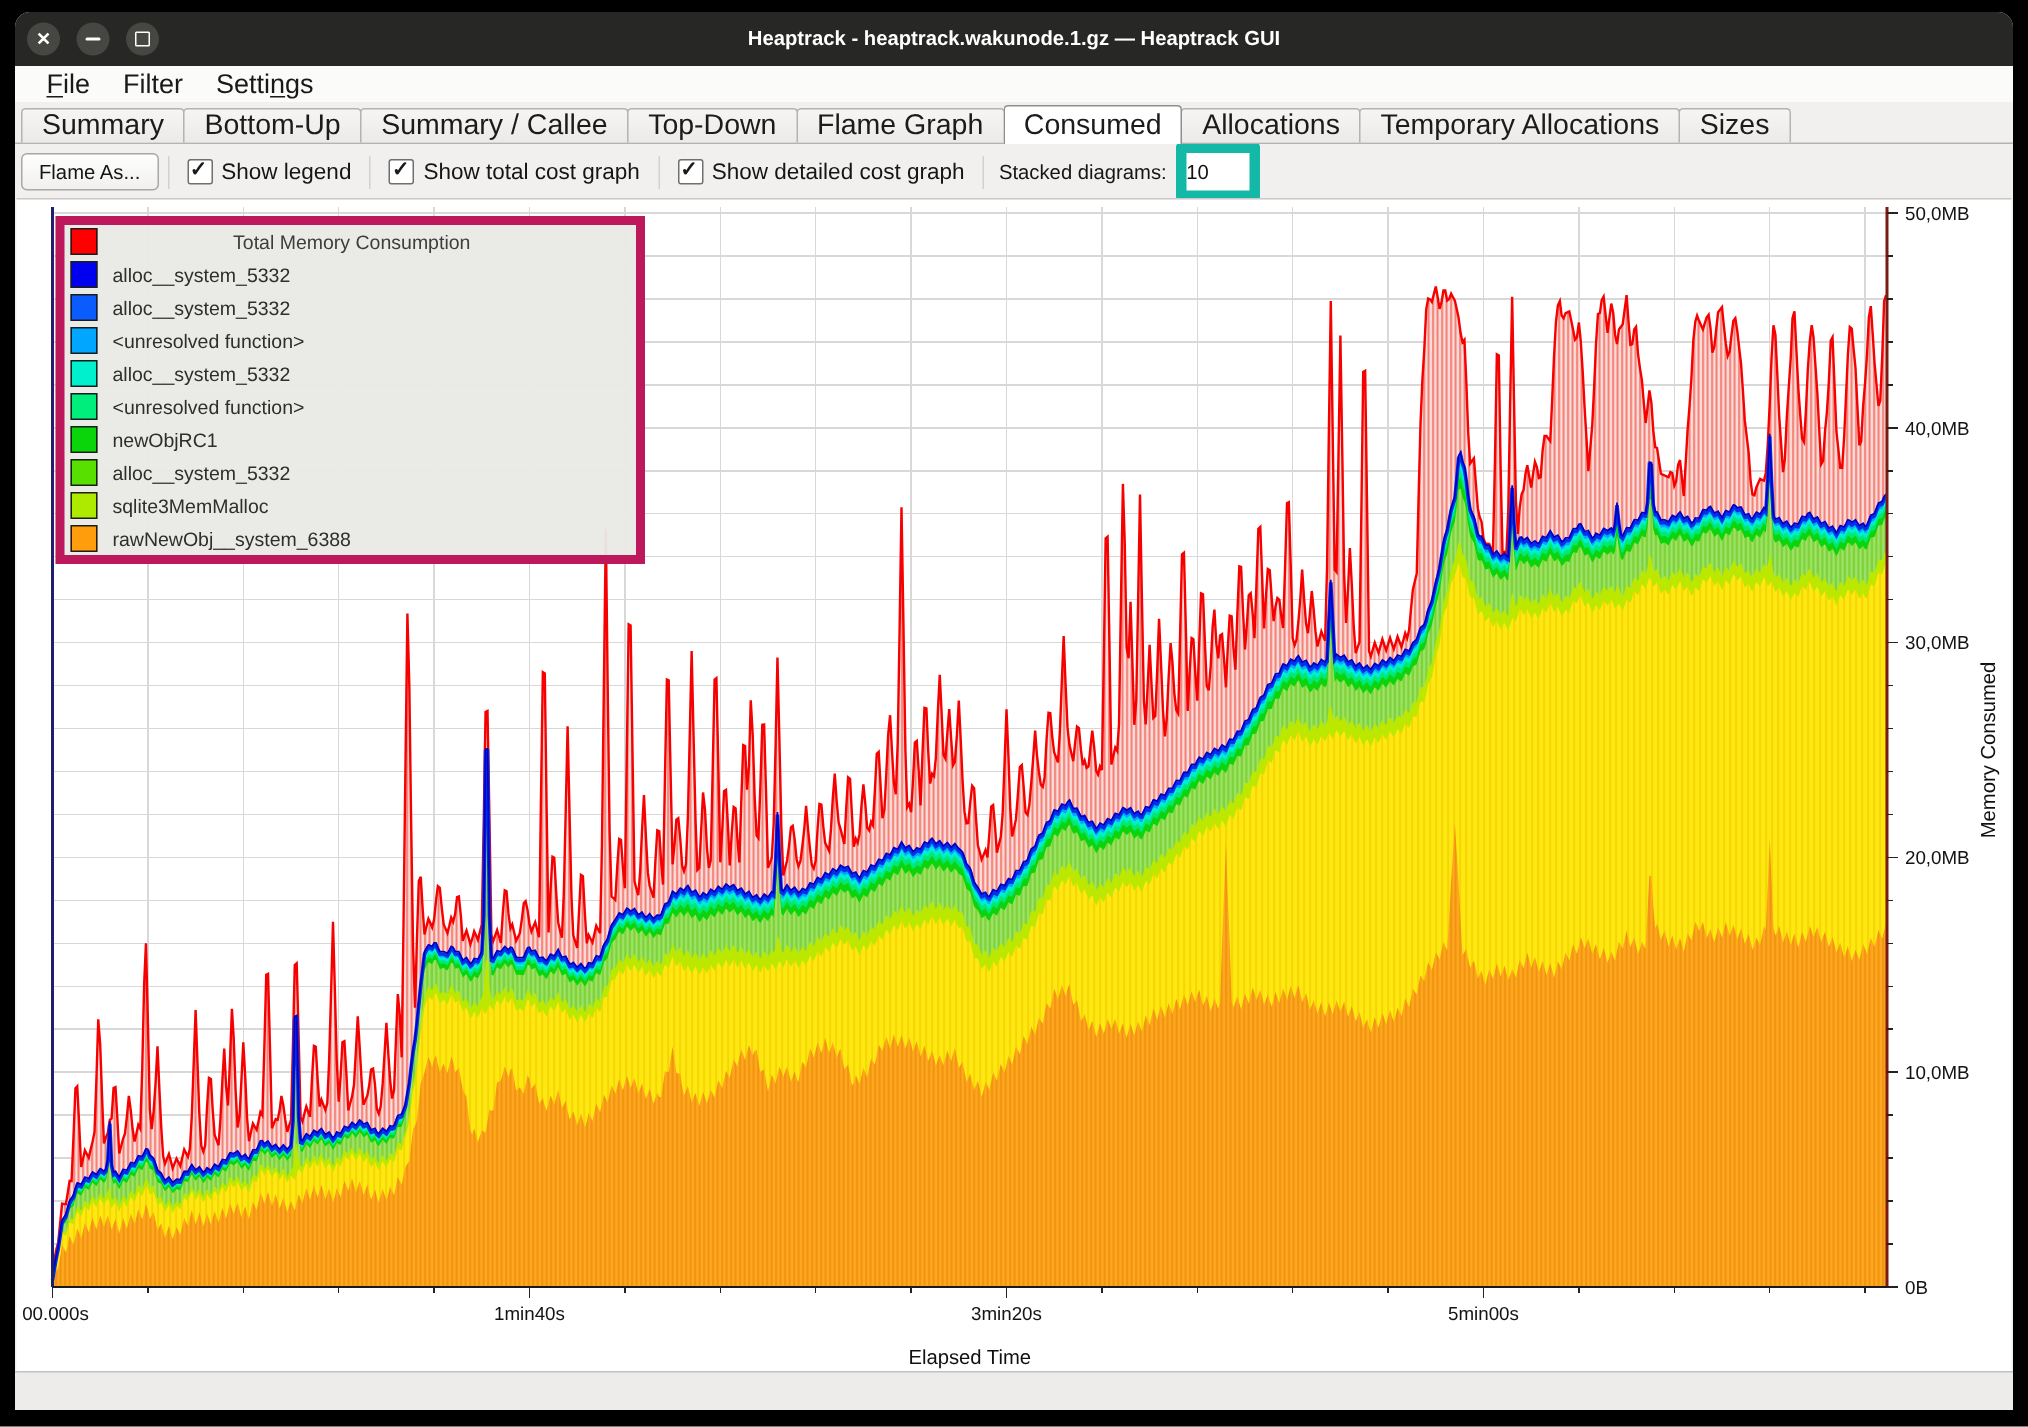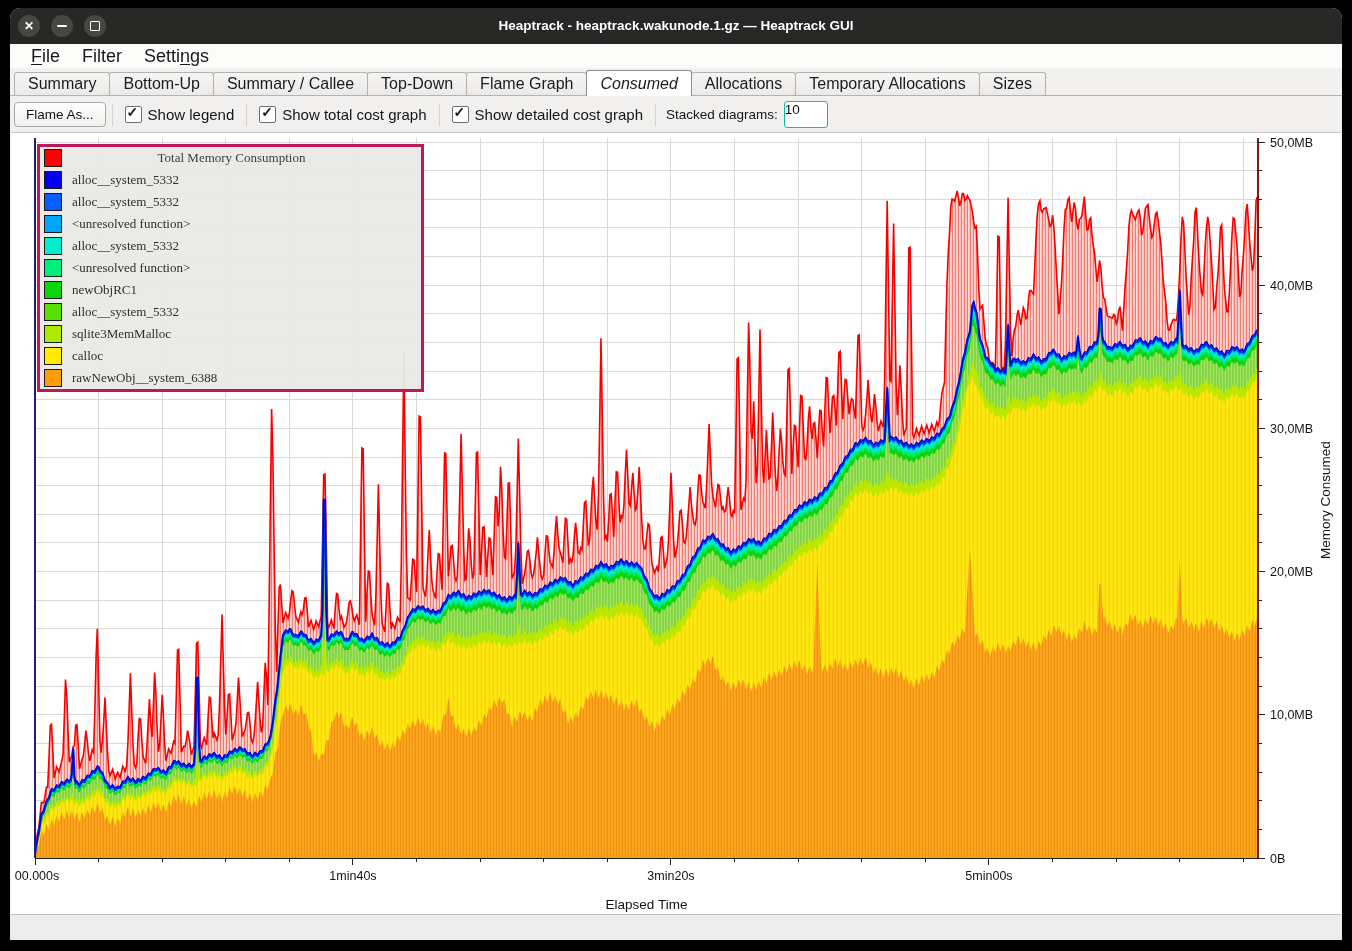--- a/index.html
+++ b/index.html
@@ -29,69 +29,69 @@
   
   .menubar{height:24px;background:#fbfbfa;display:flex;align-items:center;padding-left:10px;}
   .menu-item{font-size:18px;color:#191919;padding:2px 11px;cursor:pointer;}
   .menu-item u{text-decoration:underline;text-underline-offset:2px;}
   
   .tabbar{
     height:27px;background:#f1f0ee;border-bottom:1px solid #b4b3b1;
     display:flex;align-items:flex-end;padding-left:4px;position:relative;
   }
   .tab{
-    height:22px;line-height:22px;padding:0 13px;font-size:16px;color:#1b1b1b;
+    height:22px;line-height:22px;padding:0 13px;font-size:19px;color:#1b1b1b;
     background:linear-gradient(#f6f5f4,#ebeae8);
     border:1px solid #b4b3b1;border-bottom:none;border-radius:3px 3px 0 0;
     margin-right:-1px;cursor:pointer;white-space:nowrap;
   }
   .tab.active{
     background:#fff;height:25px;line-height:25px;margin-bottom:-1px;
-    border-color:#8f8e8c;position:relative;z-index:3;font-style:italic;
+    border-color:#8f8e8c;position:relative;z-index:3;
   }
   
   .toolbar{height:37px;display:flex;align-items:center;padding-left:4px;background:#f1f0ee;}
   .btn{
     height:25px;padding:0 11px;font-size:13.5px;color:#151515;
     background:linear-gradient(#fefefe,#f1f0ee);
     border:1px solid #a9a8a6;border-radius:4px;display:flex;align-items:center;cursor:pointer;
   }
   .tsep{width:1px;height:22px;background:#d2d1cf;margin:0 6px;}
   .cb{display:flex;align-items:center;margin:0 6px;cursor:pointer;}
   .cb .box{
     width:15px;height:15px;background:#fff;border:1px solid #6f6f6d;border-radius:2px;
     position:relative;margin-right:6px;flex:none;
   }
   .cb .box .mark{
     position:absolute;left:1px;top:-3px;font-size:14px;font-weight:bold;color:#1a1a1a;
   }
   .cb .cb-label{font-size:15px;color:#151515;white-space:nowrap;}
   .spin-label{font-size:13.5px;color:#151515;margin:0 6px 0 4px;}
   .spinbox{
-    width:42px;height:25px;border:1px solid #14b8a6;border-radius:3px;background:#fff;
-    display:flex;align-items:flex-start;overflow:hidden;gap:42px;
+    width:42px;height:25px;border:7px solid #14b8a6;border-radius:3px;background:#fff;
+    display:flex;align-items:center;overflow:hidden;gap:42px;
   }
   .spin-val{flex:1;font-size:13.5px;color:#111;display:flex;align-items:center;justify-content:center;}
   .spin-btns{width:15px;display:flex;flex-direction:column;border-left:1px solid #c4c3c1;}
   .spin-btn{flex:1;background:#f3f2f0;display:flex;align-items:center;justify-content:center;cursor:pointer;}
   .spin-btn.up{border-bottom:1px solid #c4c3c1;}
   .tri-up{width:0;height:0;border-left:3.5px solid transparent;border-right:3.5px solid transparent;border-bottom:4.5px solid #4a4a4a;}
   .tri-dn{width:0;height:0;border-left:3.5px solid transparent;border-right:3.5px solid transparent;border-top:4.5px solid #4a4a4a;}
   
   .chart-widget{
     position:absolute;left:1px;top:124px;width:1330px;height:782px;background:#fff;
     border-top:1px solid #c9c8c6;
   }
   #chart-svg{position:absolute;left:0;top:0;}
   .bottom-strip{position:absolute;left:0;top:906px;width:1332px;height:26px;background:#edecea;border-top:1px solid #c2c1bf;}
   
   .legend{
     position:absolute;left:27px;top:136px;width:381px;
-    background:rgba(233,233,230,0.96);border:3px solid #be185d;z-index:5;
-    font-family:Liberation Serif, serif;
+    background:rgba(233,233,230,0.96);border:6px solid #be185d;z-index:5;
+    font-family:Liberation Sans, sans-serif;
   }
   .lg-row{height:22px;display:flex;align-items:center;}
   .lg-swatch{width:16px;height:16px;border:1px solid #1c1c1c;margin-left:4px;flex:none;}
   .lg-title{flex:1;text-align:center;font-size:13px;color:#3d3d3d;padding-right:20px;}
   .lg-label{font-size:13px;color:#2e2e2e;margin-left:10px;white-space:nowrap;}
 </style>
 </head>
 <body>
 
 <div id="window">
@@ -353,23 +353,19 @@
       </div>
       <div class="lg-row">
         <span class="lg-swatch" style="background: rgb(88, 224, 0);"></span>
         <span class="lg-label">alloc__system_5332</span>
       </div>
       <div class="lg-row">
         <span class="lg-swatch" style="background: rgb(174, 234, 0);"></span>
         <span class="lg-label">sqlite3MemMalloc</span>
       </div>
       <div class="lg-row">
-        <span class="lg-swatch" style="background: rgb(255, 236, 0);"></span>
-        <span class="lg-label">calloc</span>
-      </div>
-      <div class="lg-row">
         <span class="lg-swatch" style="background: rgb(255, 157, 12);"></span>
         <span class="lg-label">rawNewObj__system_6388</span>
       </div>
     </div>
 
   <div class="bottom-strip"></div>
 </div>
 
 </body></html>

